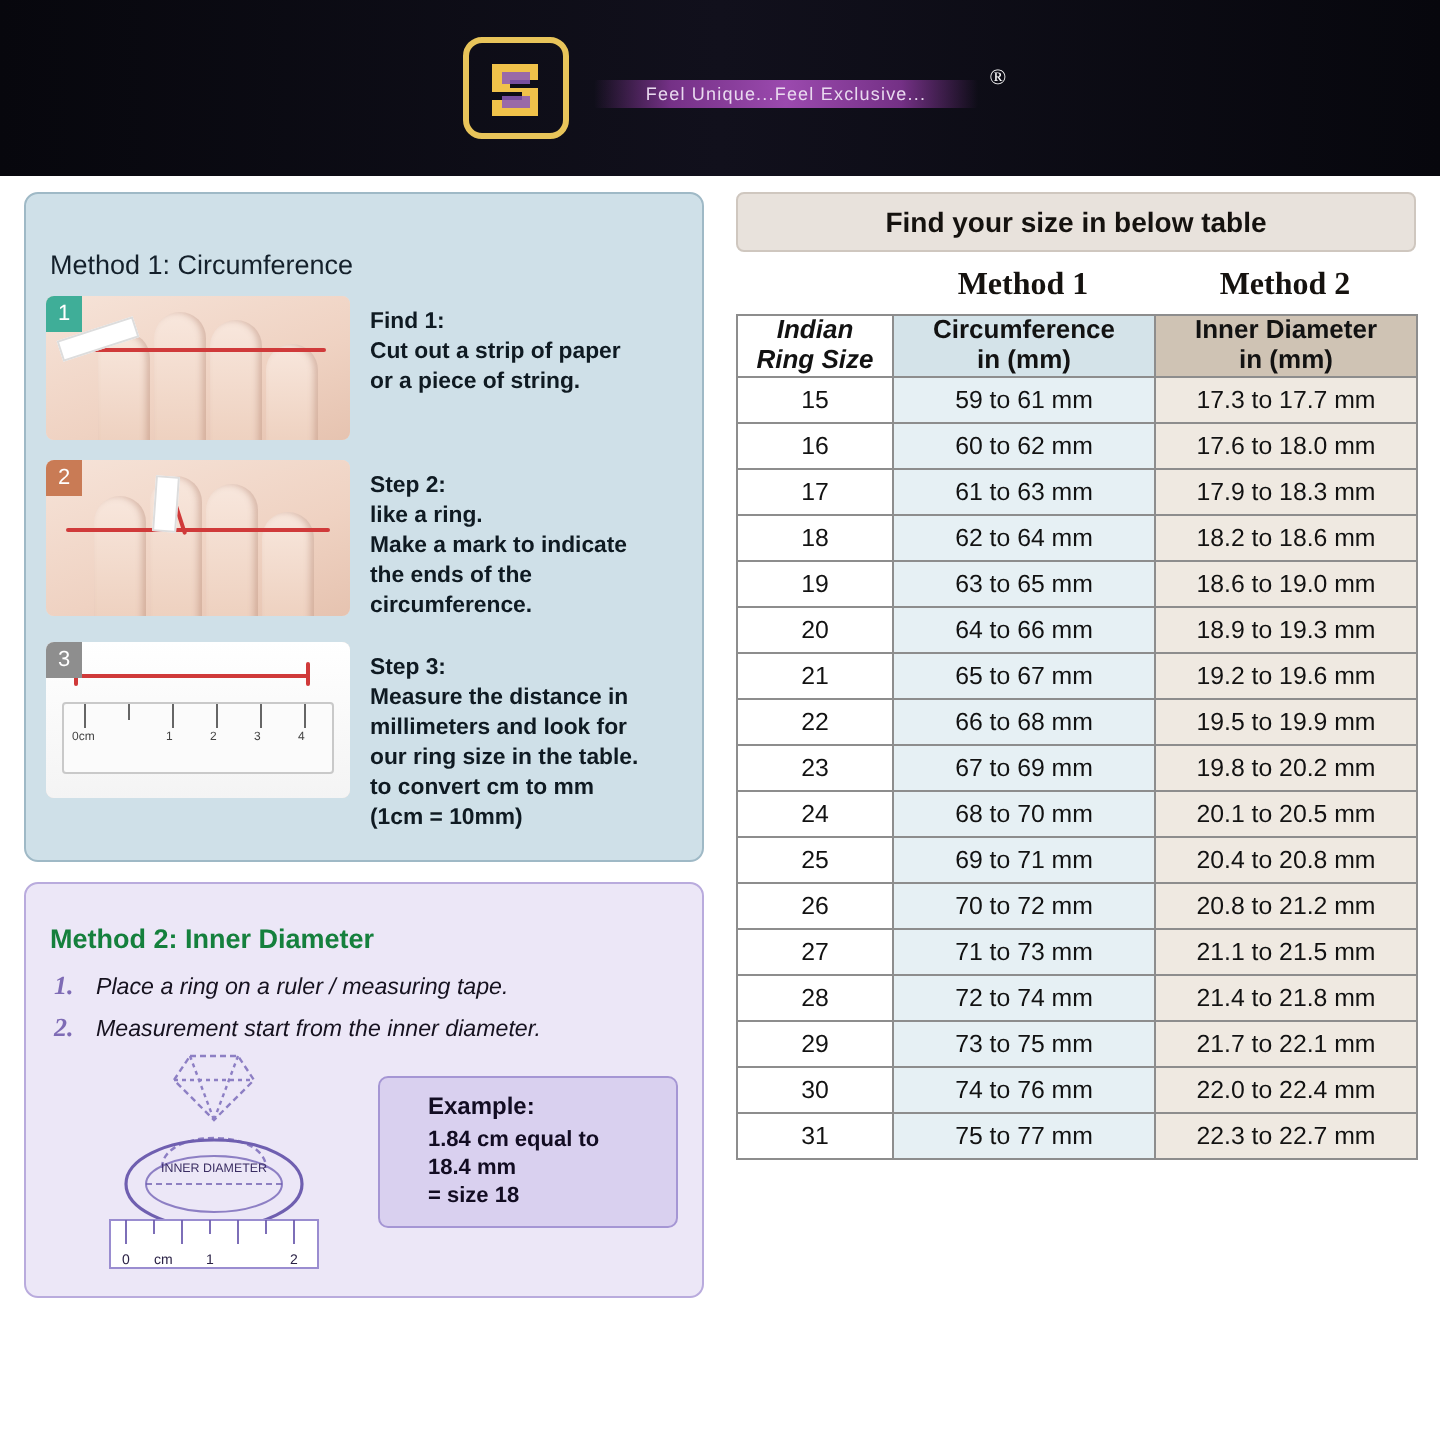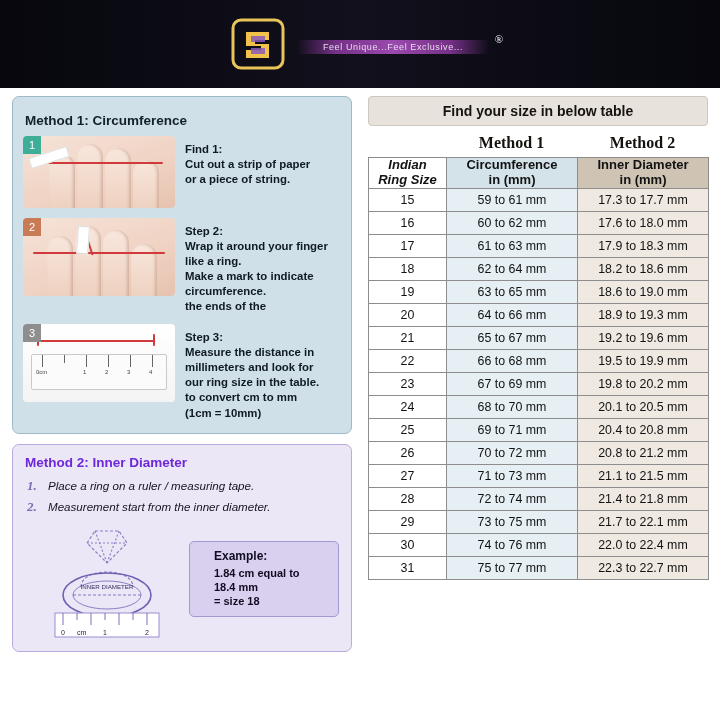--- a/index.html
+++ b/index.html
@@ -102,23 +102,23 @@
   
   .method1-box {
     background: #cfe0e8;
     border: 1px solid #9fb9c6;
     border-radius: 7px;
     padding: 8px 10px 12px 10px;
     box-sizing: border-box;
   }
   .box-title {
     font-size: 13.5px;
-    font-weight: bold;
+    font-weight: normal;
     color: #14202b;
-    margin: 8px 0 8px 2px;
+    margin: 20px 0 8px 2px;
   }
   .step-row {
     display: flex;
     gap: 10px;
     margin-bottom: 10px;
   }
   .step-img {
     width: 152px;
     height: 72px;
     border-radius: 4px;
@@ -214,22 +214,22 @@
     border: 1px solid #b9abdd;
     border-radius: 7px;
     padding: 8px 10px 10px 10px;
     box-sizing: border-box;
     position: relative;
     height: 208px;
   }
   .m2-title {
     font-size: 13.5px;
     font-weight: bold;
-    color: #6d28d9;
-    margin: 2px 0 8px 2px;
+    color: #15803d;
+    margin: 12px 0 8px 2px;
   }
   .m2-item {
     display: flex;
     gap: 7px;
     align-items: baseline;
     margin-bottom: 5px;
     padding-left: 4px;
   }
   .m2-num {
     font-family: "Liberation Serif", serif;
@@ -389,25 +389,24 @@
               <div class="finger" style="left:80px; height:72px;"></div>
               <div class="finger" style="left:108px; height:58px;"></div>
               <div class="thread" style="left:10px; top:34px; width:132px;"></div>
               <div class="thread" style="left:50px; top:22px; width:30px; transform:rotate(72deg);"></div>
               <div class="paper-strip" style="left:54px; top:8px; width:10px; height:26px; transform:rotate(4deg);"></div>
             </div>
             <div class="step-num n2">2</div>
           </div>
           <div class="step-text">
             <span class="lead">Step 2:</span>
-            <span class="lead">Wrap it around your finger</span>
             <span class="lead">like a ring.</span>
             <span class="lead">Make a mark to indicate</span>
+            <span class="lead">the ends of the</span>
             <span class="lead">circumference.</span>
-            <span class="lead">the ends of the</span>
           </div>
         </div>
 
         <div class="step-row" style="margin-bottom:0;">
           <div class="step-img tall">
             <div class="ruler-img">
               <div class="thread" style="left:14px; top:16px; width:118px;"></div>
               <div class="thread" style="left:14px; top:10px; width:2px; height:12px;"></div>
               <div class="thread" style="left:130px; top:10px; width:2px; height:12px;"></div>
               <div class="ruler-body">

